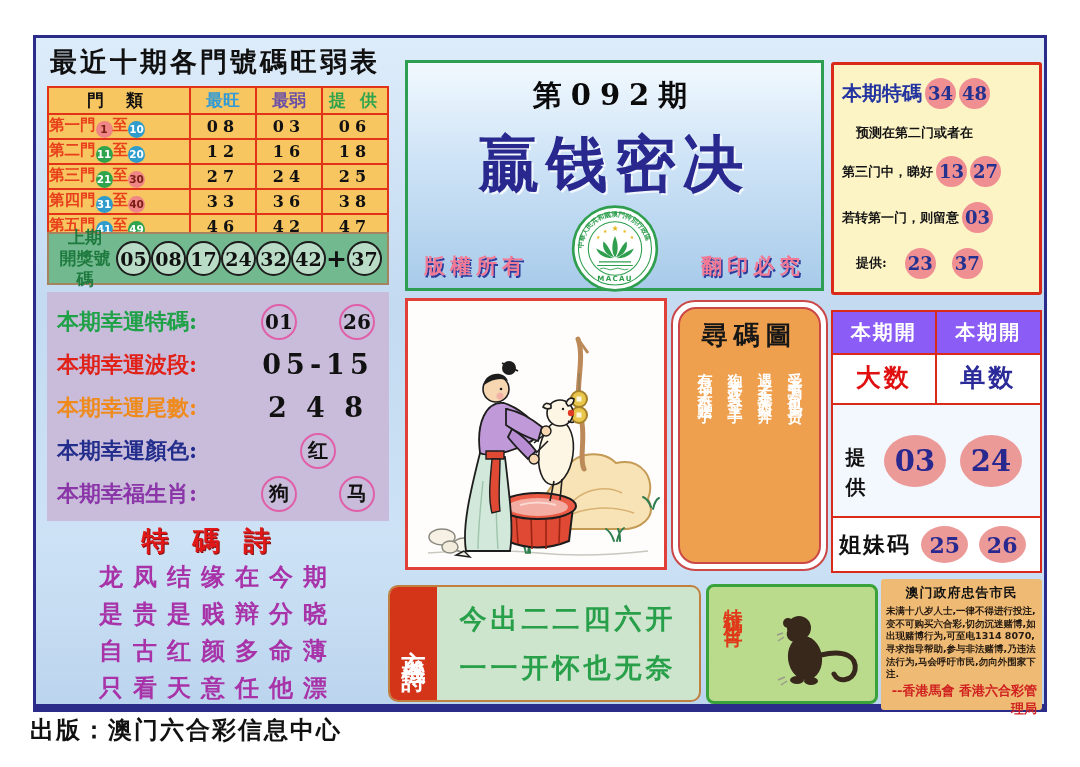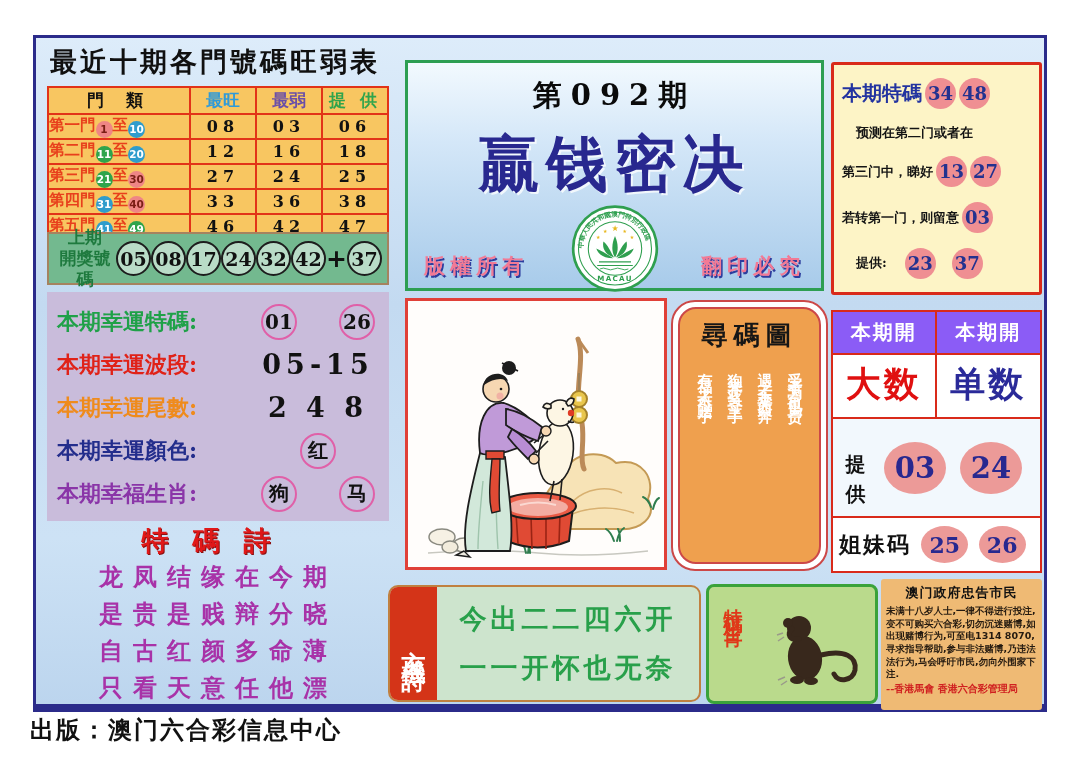--- a/index.html
+++ b/index.html
@@ -124,21 +124,21 @@
 
   .zodiac { left: 706px; top: 584px; width: 172px; height: 120px; background: #bada8c; border: 3px solid #3aa23a; border-radius: 8px; }
   .zd-label { position: absolute; left: 12px; top: 6px; height: 108px;
     writing-mode: vertical-rl; text-orientation: upright; color: #e03818;
     font-family: "DejaVu Serif", serif; font-weight: bold; font-size: 19px; letter-spacing: 7px; }
   .zd-monkey { position: absolute; left: 50px; top: 16px; width: 112px; height: 88px; }
 
   .notice { left: 881px; top: 579px; width: 161px; height: 131px; background: #efba74; padding: 4px 5px 2px; border-radius: 3px; }
   .nt-title { text-align: center; font-family: "DejaVu Serif", serif; font-weight: bold; font-size: 13px; color: #111; margin: 1px 0 3px; letter-spacing: 1px; }
   .nt-body { font-size: 9.5px; font-weight: bold; color: #241a10; line-height: 1.33; }
-  .nt-sign { color: #d02020; font-weight: bold; font-size: 10px; margin-top: 1px; font-family: "DejaVu Serif", serif; }
+  .nt-sign { text-align: right; color: #d02020; font-weight: bold; font-size: 13px; margin-top: 1px; font-family: "DejaVu Serif", serif; }
 
   
   .speccode {
     left: 831px; top: 62px; width: 211px; height: 233px;
     background: #fdf4c6; border: 3px solid #d92a1a; border-radius: 3px;
     padding: 6px 8px; display: flex; flex-direction: column; justify-content: space-around; text-align: center;
   }
   .sc-row { display: flex; align-items: center; white-space: nowrap; }
   .sc-label { color: #2333a0; font-family: "DejaVu Serif", serif; font-weight: bold; font-size: 20px; }
   .sc-text { color: #141414; font-family: "DejaVu Serif", serif; font-weight: bold; font-size: 13px; }
@@ -146,21 +146,21 @@
     flex: none; width: 31px; height: 31px; border-radius: 50%; background: #ef8f92;
     display: inline-flex; align-items: center; justify-content: center;
     color: #23328f; font-family: "DejaVu Serif", serif; font-weight: bold; font-size: 18px; margin-left: 3px;
   }
   .sc-ind { padding-left: 14px; }
 
   .open { left: 831px; top: 310px; width: 211px; height: 263px; background: #fff; border: 2.5px solid #d92a1a; display: flex; flex-direction: column; }
   .op-grid { display: grid; grid-template-columns: 1fr 1fr; }
   .op-h { background: #8b5cf6; color: #fff; text-align: center; font-family: "DejaVu Serif", serif; font-weight: bold; font-size: 20px; letter-spacing: 2px; padding: 7px 16px; border-bottom: 2.5px solid #d92a1a; }
   .op-h.l { border-right: 2.5px solid #d92a1a; }
-  .op-v { text-align: center; font-family: "DejaVu Serif", serif; font-weight: bold; font-size: 35px; letter-spacing: 3px; padding: 6px 0 9px; }
+  .op-v { text-align: center; font-family: "DejaVu Serif", serif; font-weight: bold; font-size: 25px; letter-spacing: 3px; padding: 6px 0 9px; }
   .op-v.big { color: #e01010; border-right: 2.5px solid #d92a1a; }
   .op-v.odd { color: #2a2a99; }
   .op-provide { border-top: 2.5px solid #d92a1a; flex: 1; display: flex; align-items: center; background: #f2f8fd; padding: 0 4px 0 10px; }
   .op-pl { writing-mode: vertical-rl; text-orientation: upright; color: #111; font-weight: bold; font-size: 20px; letter-spacing: 30px; font-family: "DejaVu Serif", serif; }
   .op-ellipses { flex: 1; display: flex; justify-content: space-evenly; align-items: center; }
   .ellipse {
     width: 62px; height: 52px; border-radius: 50%; background: #ec9a98;
     display: flex; align-items: center; justify-content: center;
     color: #28288f; font-family: "DejaVu Serif", serif; font-weight: bold; font-size: 29px;
   }

